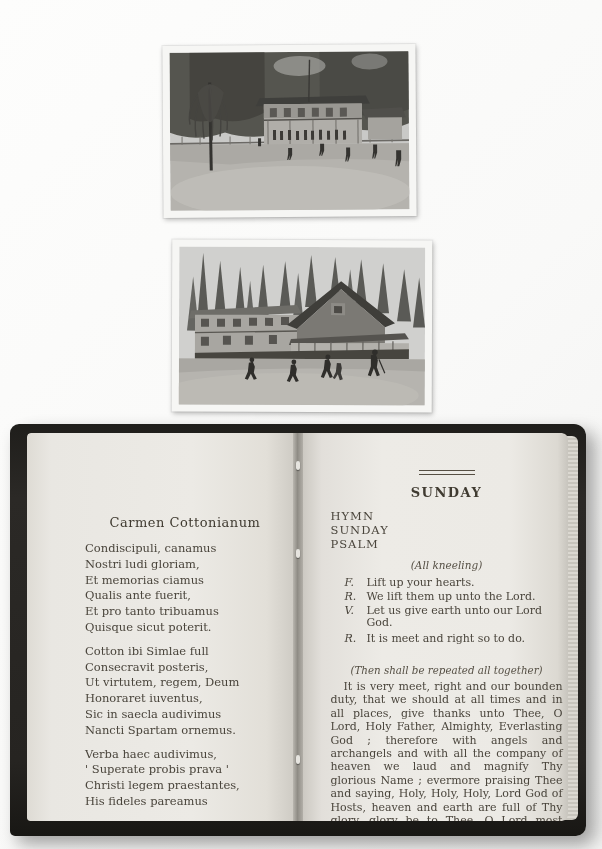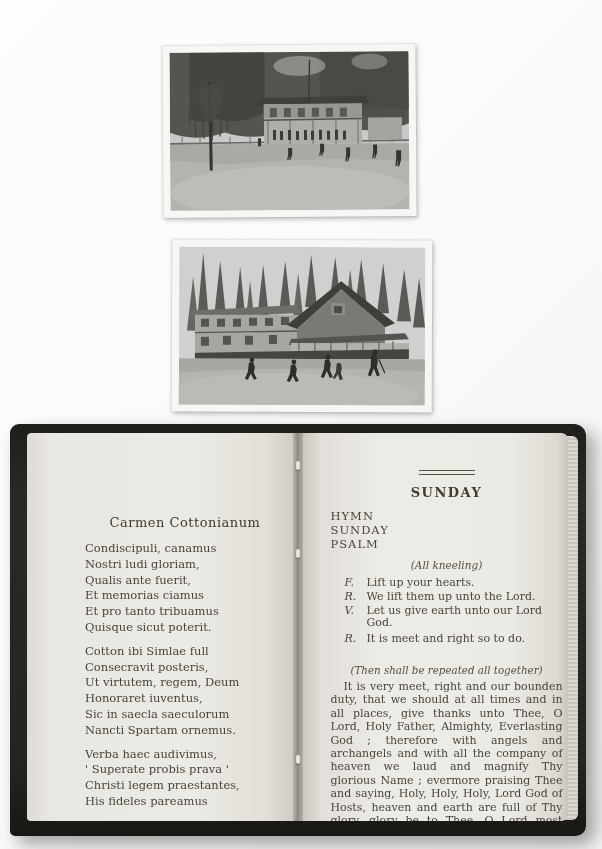--- a/index.html
+++ b/index.html
@@ -242,31 +242,31 @@
   <div class="book">
     <div class="fore-edge"></div>
     <div class="pages">
 
       <div class="page page-left">
         <div class="carmen">
           <div class="carmen-title">Carmen Cottonianum</div>
           <div class="stanza">
             <div>Condiscipuli, canamus</div>
             <div>Nostri ludi gloriam,</div>
+            <div>Et memorias ciamus</div>
             <div>Qualis ante fuerit,</div>
-            <div>Et memorias ciamus</div>
             <div>Et pro tanto tribuamus</div>
             <div>Quisque sicut poterit.</div>
           </div>
           <div class="stanza">
             <div>Cotton ibi Simlae full</div>
             <div>Consecravit posteris,</div>
             <div>Ut virtutem, regem, Deum</div>
             <div>Honoraret iuventus,</div>
-            <div>Sic in saecla saeculorum</div>
+            <div>Sic in saecla audivimus</div>
             <div>Nancti Spartam ornemus.</div>
           </div>
           <div class="stanza">
             <div>Verba haec audivimus,</div>
             <div>' Superate probis prava '</div>
             <div>Christi legem praestantes,</div>
             <div>His fideles pareamus</div>
 
           </div>
         </div>

